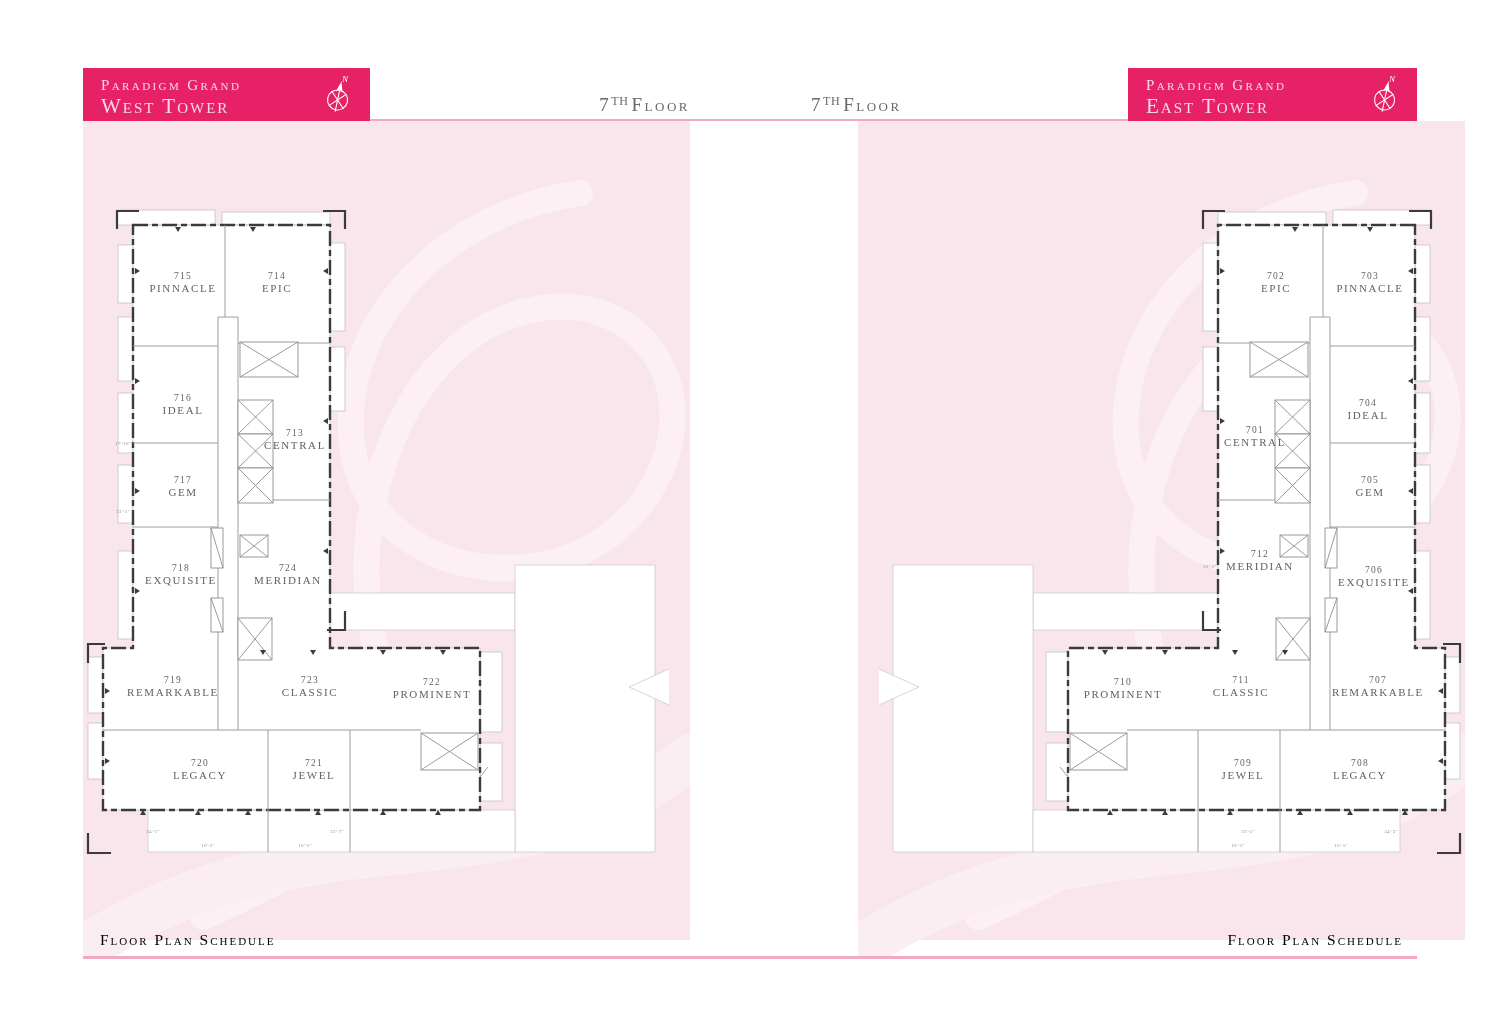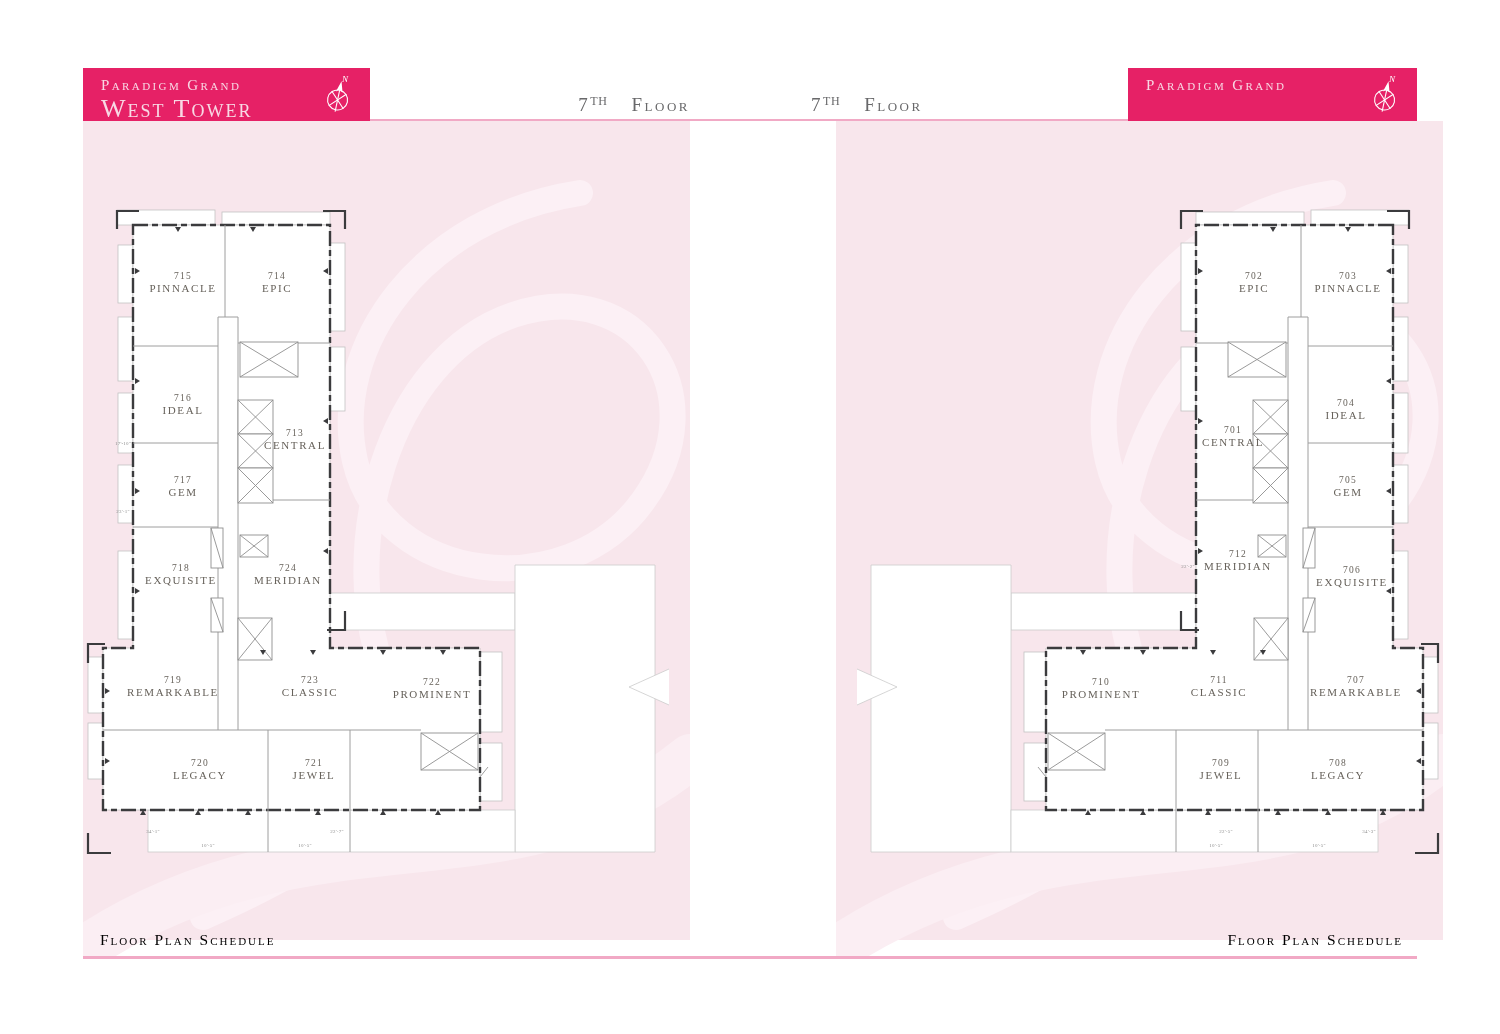--- a/index.html
+++ b/index.html
@@ -6,35 +6,35 @@
   body{
     width:1500px;height:1034px;position:relative;background:#ffffff;
     font-family:"Liberation Serif",serif;overflow:hidden;
   }
   .rule{position:absolute;left:83px;width:1334px;background:#F1A9C5}
   .rule-top{top:119px;height:2px}
   .rule-bottom{top:956px;height:3px}
 
   .panel{position:absolute;top:121px;width:607px;height:819px;background:#F8E6EC}
   .panel-west{left:83px}
-  .panel-east{left:836px}
+  .panel-east{left:858px}
   .panel svg{position:absolute;left:0;top:0;width:607px;height:835px}
 
   .banner{position:absolute;top:68px;height:53px;background:#E62166;color:#F8D8E4}
   .banner-west{left:83px;width:287px}
   .banner-east{left:1128px;width:289px}
   .banner-project{font-variant:small-caps;font-size:15px;letter-spacing:2.4px;margin:9px 0 0 18px;line-height:1.1}
-  .banner-tower{font-variant:small-caps;font-size:26px;letter-spacing:2px;margin:1px 0 0 18px;line-height:1.1}
+  .banner-tower{font-variant:small-caps;font-size:21px;letter-spacing:2px;margin:1px 0 0 18px;line-height:1.1}
   .compass{position:absolute;right:13px;top:4px;width:38px;height:46px}
 
   .floor-label{position:absolute;top:90px;font-variant:small-caps;font-size:19px;letter-spacing:2.5px;color:#68686A}
   .floor-west{left:555px;width:135px;text-align:right}
   .floor-east{left:811px;width:135px;text-align:left}
   .floor-label sup{font-size:17px;letter-spacing:.6px;vertical-align:6px}
-  .floor-label .fw{margin-left:24px}
+  .floor-label .fw{margin-left:3px}
 
   .footer{position:absolute;top:931px;font-variant:small-caps;font-size:15.5px;letter-spacing:2px;color:#000000;z-index:3}
   .footer-west{left:100px}
   .footer-east{left:1100px;width:303px;text-align:right}
 
   svg text{font-family:"Liberation Serif",serif}
   .unit-num{font-size:9.5px;fill:#67625B;letter-spacing:1.2px;text-anchor:middle}
   .unit-name{font-size:11px;fill:#67625B;letter-spacing:1.6px;text-anchor:middle}
   .dim{font-size:5px;fill:#8E8E8E;letter-spacing:.2px;text-anchor:middle}
   .compass-n{font-size:9px;font-style:italic;fill:#ffffff}
@@ -55,20 +55,21 @@
       <line x1="-7.4" y1="-5.4" x2="7.4" y2="9.4"></line>
       <line x1="0" y1="14" x2="0" y2="-11"></line>
       <polygon points="0,-17 3.4,-6 0,-8.6 -3.4,-6" fill="#ffffff" stroke="none"></polygon>
     </g>
     <text class="compass-n" x="4" y="-16">N</text>
   </svg>
 </div>
 
 <div class="banner banner-east">
   <div class="banner-project">Paradigm Grand</div>
+  <div class="banner-tower">East Tower</div>
   <svg class="compass" viewBox="-19 -26 38 46">
     <g transform="rotate(12)" stroke="#ffffff" fill="none" stroke-width="1.1">
       <circle r="10" cx="0" cy="2"></circle>
       <line x1="-7.4" y1="9.4" x2="7.4" y2="-5.4"></line>
       <line x1="-7.4" y1="-5.4" x2="7.4" y2="9.4"></line>
       <line x1="0" y1="14" x2="0" y2="-11"></line>
       <polygon points="0,-17 3.4,-6 0,-8.6 -3.4,-6" fill="#ffffff" stroke="none"></polygon>
     </g>
     <text class="compass-n" x="4" y="-16">N</text>
   </svg>

